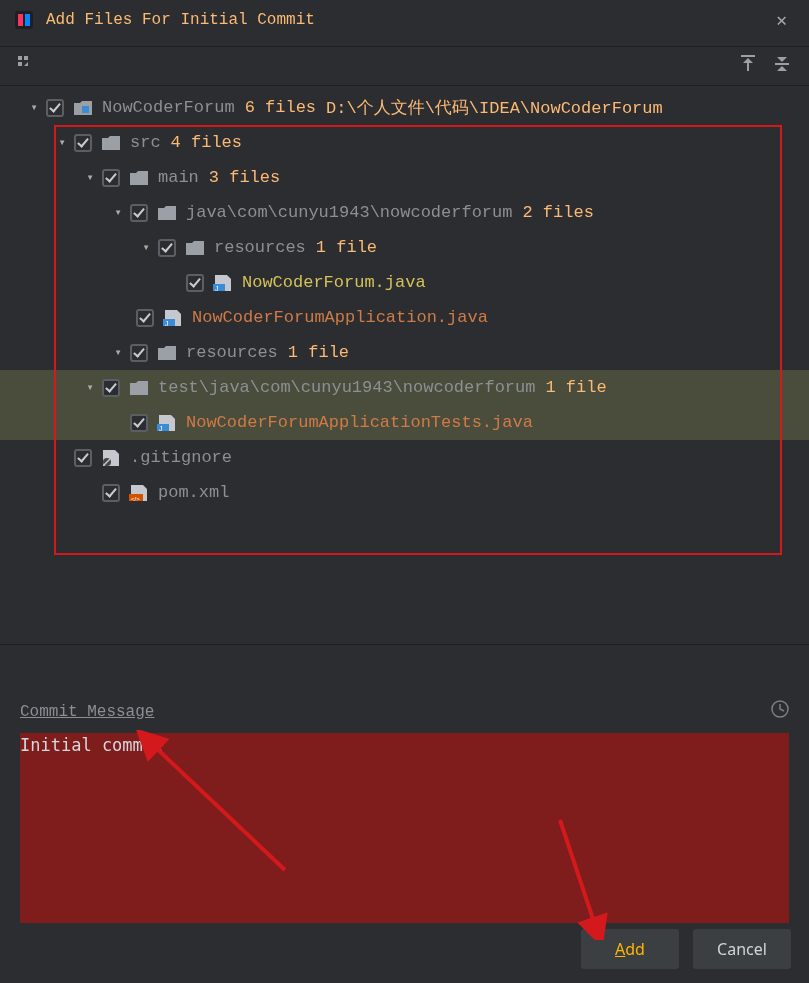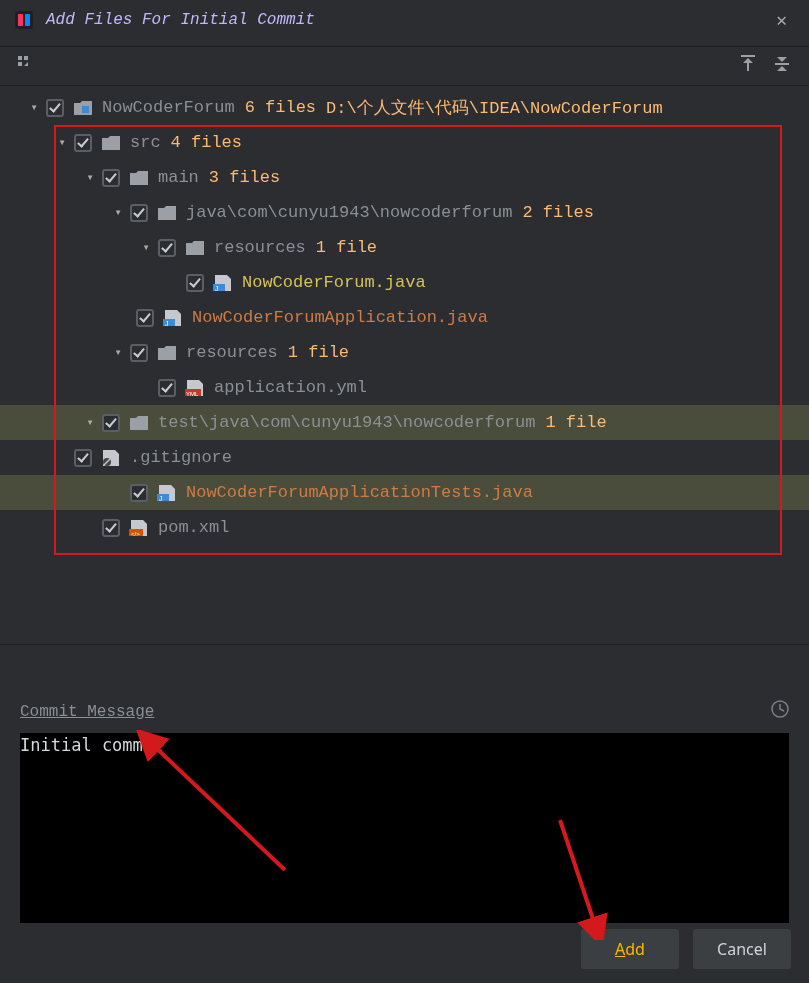--- a/index.html
+++ b/index.html
@@ -18,21 +18,21 @@
     display: flex;
     align-items: center;
     padding: 0 14px;
     background: #2b2d30;
   }
   .app-icon {
     width: 20px; height: 20px;
     margin-right: 12px;
     display: flex; align-items: center; justify-content: center;
   }
-  .title-text { color: #c4b5fd; font-size: 16px; flex: 1; font-style: italic; }
+  .title-text { color: #fdba74; font-size: 16px; flex: 1; }
   .close-x { color: #aaa; font-size: 18px; cursor: pointer; padding: 4px 8px; }
 
   .toolbar {
     height: 40px;
     display: flex;
     align-items: center;
     padding: 0 18px;
     border-bottom: 1px solid #1e1f22;
     border-top: 1px solid #1e1f22;
     margin-top: 6px;
@@ -95,21 +95,21 @@
     color:#8a8f96;
     font-size:16px;
     text-decoration: underline;
     margin-bottom: 10px;
     margin-top: 43px;
   }
   .clock { margin-left:auto; color:#7a7f86; cursor:pointer; }
   .commit-input {
     width: 100%;
     height: 190px;
-    background:#000000;
+    background:#7f1d1d;
     border:none;
     color:#d5d8dd;
     font-family: 'Consolas', monospace;
     font-size:17px;
     outline:none;
     resize:none;
     padding: 2px 0;
   }
 
   .button-bar {
@@ -267,66 +267,54 @@
         <span class="chev ">▾</span>
         <span class="cb checked"></span>
         <span class="f-icon">
           <svg width="18" height="14" viewBox="0 0 18 14">
             <path d="M0 2 L6 2 L8 0 L18 0 L18 14 L0 14 Z" fill="#9aa0a6"></path>
           </svg>
         </span>
         <span class="name-gray">resources</span>
         <span class="extra">1 file</span>
       </div>
-      <div class="tree-row" style="padding-left: 138px;">
-        <span class="chev empty">▾</span>
-        <span class="cb checked"></span>
-        <span class="f-icon">
-          <svg width="20" height="16" viewBox="0 0 20 16">
-            <path d="M2 0 L14 0 L18 4 L18 16 L2 16 Z" fill="#c5c8ce"></path>
-            <rect x="0" y="9" width="16" height="8" fill="#c0392b"></rect>
-            <text x="1" y="15.5" font-size="6" font-family="Arial" fill="#fff">YML</text>
-          </svg>
-        </span>
-        <span class="name-gray">application.yml</span>
-      </div>
       <div class="tree-row selected" style="padding-left: 82px;">
         <span class="chev ">▾</span>
         <span class="cb checked"></span>
         <span class="f-icon">
           <svg width="18" height="14" viewBox="0 0 18 14">
             <path d="M0 2 L6 2 L8 0 L18 0 L18 14 L0 14 Z" fill="#9aa0a6"></path>
           </svg>
         </span>
         <span class="name-gray">test\java\com\cunyu1943\nowcoderforum</span>
         <span class="extra">1 file</span>
       </div>
+      <div class="tree-row selected" style="padding-left: 110px;">
+        <span class="chev empty">▾</span>
+        <span class="cb checked"></span>
+        <span class="f-icon">
+          <svg width="20" height="16" viewBox="0 0 20 16">
+            <path d="M2 0 L14 0 L18 4 L18 16 L2 16 Z" fill="#c5c8ce"></path>
+            <rect x="0" y="9" width="12" height="8" fill="#3a8cd6"></rect>
+            <text x="2" y="15.5" font-size="7" font-family="Arial" fill="#fff">J</text>
+          </svg>
+        </span>
+        <span class="name-orange">NowCoderForumApplicationTests.java</span>
+      </div>
       <div class="tree-row" style="padding-left: 54px;">
         <span class="chev empty">▾</span>
         <span class="cb checked"></span>
         <span class="f-icon">
           <svg width="20" height="16" viewBox="0 0 20 16">
             <path d="M2 0 L14 0 L18 4 L18 16 L2 16 Z" fill="#c5c8ce"></path>
             <circle cx="6" cy="12" r="4" fill="#444"></circle>
             <line x1="3" y1="15" x2="9" y2="9" stroke="#c5c8ce" stroke-width="1.5"></line>
           </svg>
         </span>
         <span class="name-gray">.gitignore</span>
-      </div>
-      <div class="tree-row selected" style="padding-left: 110px;">
-        <span class="chev empty">▾</span>
-        <span class="cb checked"></span>
-        <span class="f-icon">
-          <svg width="20" height="16" viewBox="0 0 20 16">
-            <path d="M2 0 L14 0 L18 4 L18 16 L2 16 Z" fill="#c5c8ce"></path>
-            <rect x="0" y="9" width="12" height="8" fill="#3a8cd6"></rect>
-            <text x="2" y="15.5" font-size="7" font-family="Arial" fill="#fff">J</text>
-          </svg>
-        </span>
-        <span class="name-orange">NowCoderForumApplicationTests.java</span>
       </div>
       <div class="tree-row" style="padding-left: 82px;">
         <span class="chev empty">▾</span>
         <span class="cb checked"></span>
         <span class="f-icon">
           <svg width="20" height="16" viewBox="0 0 20 16">
             <path d="M2 0 L14 0 L18 4 L18 16 L2 16 Z" fill="#c5c8ce"></path>
             <rect x="0" y="9" width="14" height="8" fill="#d35400"></rect>
             <text x="2" y="15.5" font-size="6" font-family="Arial" fill="#fff">&lt;/&gt;</text>
           </svg>

